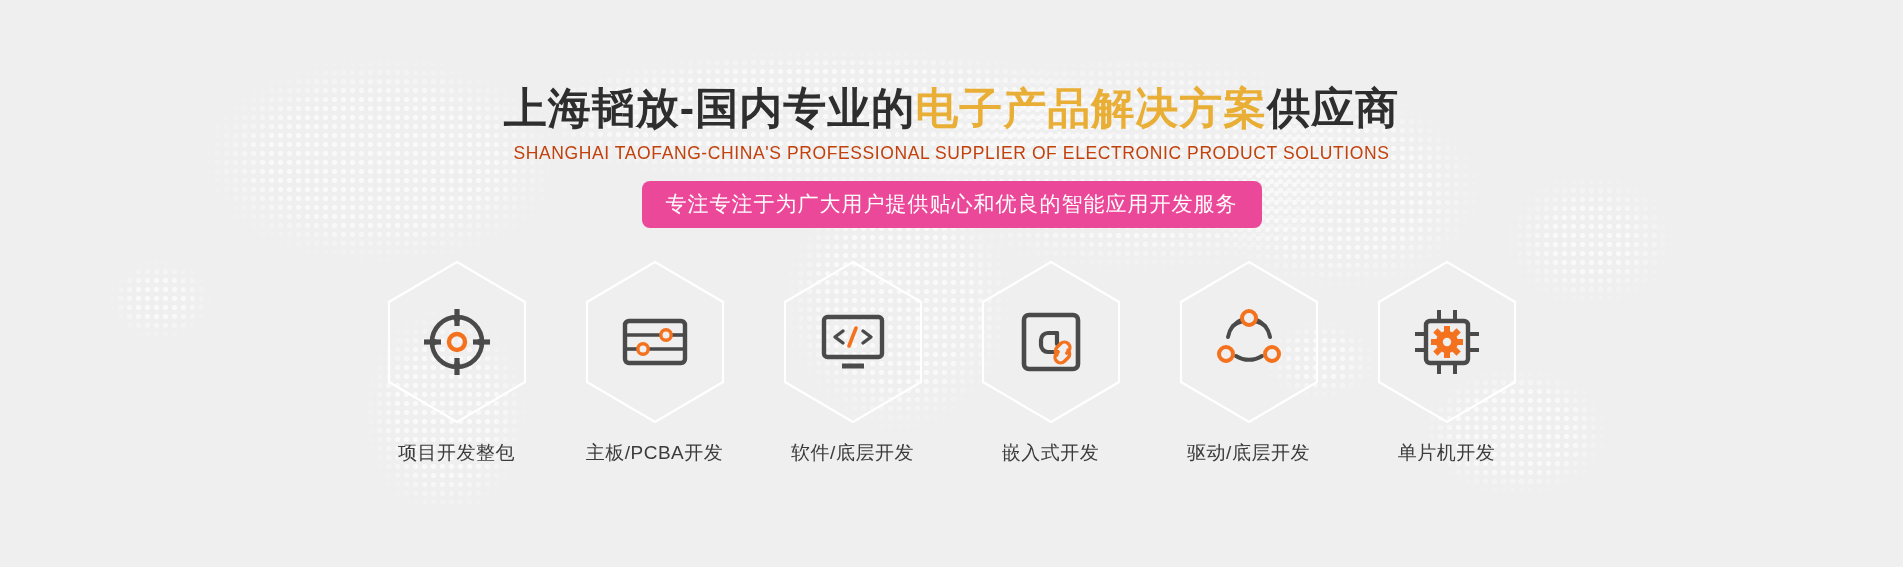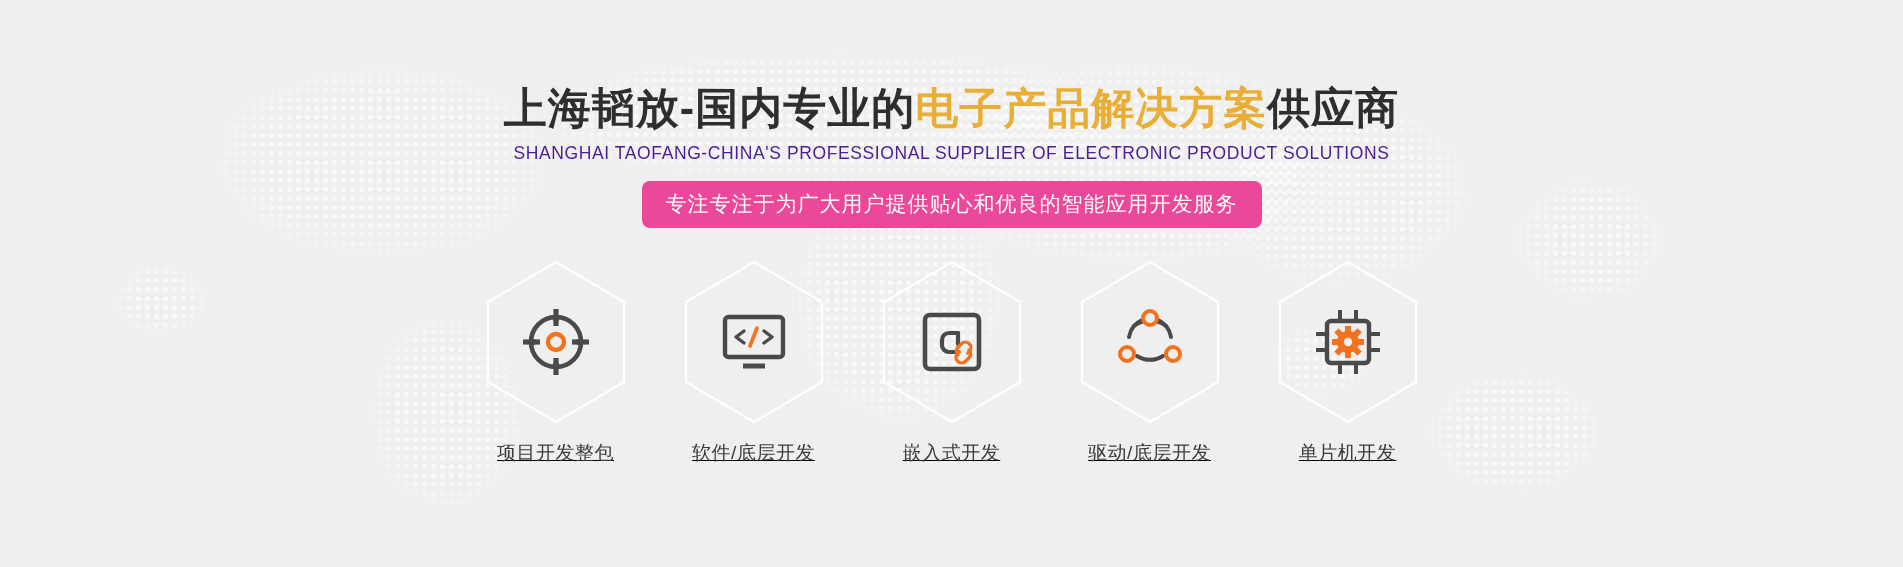--- a/index.html
+++ b/index.html
@@ -70,21 +70,21 @@
     text-align:center;
   }
   .title{
     font-size:43px; font-weight:bold; color:#2e2e2e;
     letter-spacing:1px; line-height:1.22; white-space:nowrap;
   }
   .title .hl{ color:#e9ae35; }
 
   .subtitle{
     margin-top:9px;
-    font-size:17.5px; color:#4c1d95; letter-spacing:.6px;
+    font-size:17.5px; color:#c2410c; letter-spacing:.6px;
     white-space:nowrap; font-weight:400;
   }
 
   .badge-wrap{ margin-top:17px; }
   .badge{
     display:inline-block;
     background:#ec4899;
     color:#ffffff;
     font-size:21px;
     letter-spacing:1px;
@@ -94,21 +94,21 @@
   }
 
   
   .features{
     position:absolute; left:0; right:0; top:258px;
     display:flex; justify-content:center; align-items:flex-start;
     gap:38px;
   }
   .feature{
     width:160px;
-    display:flex; flex-direction:column; align-items:center;text-decoration:underline;
+    display:flex; flex-direction:column; align-items:center;
   }
   .hex{
     position:relative;
     width:148px; height:168px;
     display:flex; align-items:center; justify-content:center;
   }
   .hex svg.hexline{
     position:absolute; left:0; top:0; width:148px; height:168px;
   }
   .hex .glyph{
@@ -166,20 +166,39 @@
             <polygon points="38,54 33,64 43,64" fill="#4a4a4a"></polygon>
             <polygon points="22,38 12,33 12,43" fill="#4a4a4a"></polygon>
             <polygon points="54,38 64,33 64,43" fill="#4a4a4a"></polygon>
             <circle cx="38" cy="38" r="8" fill="none" stroke="#f4711e" stroke-width="4.4"></circle>
           </svg>
         </span>
       </div>
       <div class="caption">项目开发整包</div>
     </div>
 
+    <div class="feature">
+      <div class="hex">
+        <svg class="hexline" viewBox="0 0 148 168">
+          <polygon points="74,4 142,44 142,124 74,164 6,124 6,44" fill="none" stroke="#ffffff" stroke-width="2.2"></polygon>
+        </svg>
+        <span class="glyph">
+          <svg viewBox="0 0 76 76" width="76" height="76">
+            <rect x="8" y="17" width="60" height="42" rx="4" fill="none" stroke="#4a4a4a" stroke-width="4.4"></rect>
+            <line x1="8" y1="31" x2="43" y2="31" stroke="#4a4a4a" stroke-width="3.6"></line>
+            <line x1="55" y1="31" x2="68" y2="31" stroke="#4a4a4a" stroke-width="3.6"></line>
+            <line x1="8" y1="45" x2="20" y2="45" stroke="#4a4a4a" stroke-width="3.6"></line>
+            <line x1="32" y1="45" x2="68" y2="45" stroke="#4a4a4a" stroke-width="3.6"></line>
+            <circle cx="49" cy="31" r="5.2" fill="#efefef" stroke="#f4711e" stroke-width="3.4"></circle>
+            <circle cx="26" cy="45" r="5.2" fill="#efefef" stroke="#f4711e" stroke-width="3.4"></circle>
+          </svg>
+        </span>
+      </div>
+      <div class="caption">主板/PCBA开发</div>
+    </div>
 
     <div class="feature">
       <div class="hex">
         <svg class="hexline" viewBox="0 0 148 168">
           <polygon points="74,4 142,44 142,124 74,164 6,124 6,44" fill="none" stroke="#ffffff" stroke-width="2.2"></polygon>
         </svg>
         <span class="glyph">
           <svg viewBox="0 0 76 76" width="76" height="76">
             <rect x="9" y="13" width="58" height="40" rx="3.5" fill="none" stroke="#4a4a4a" stroke-width="4.4"></rect>
             <line x1="27" y1="62" x2="49" y2="62" stroke="#4a4a4a" stroke-width="5"></line>

